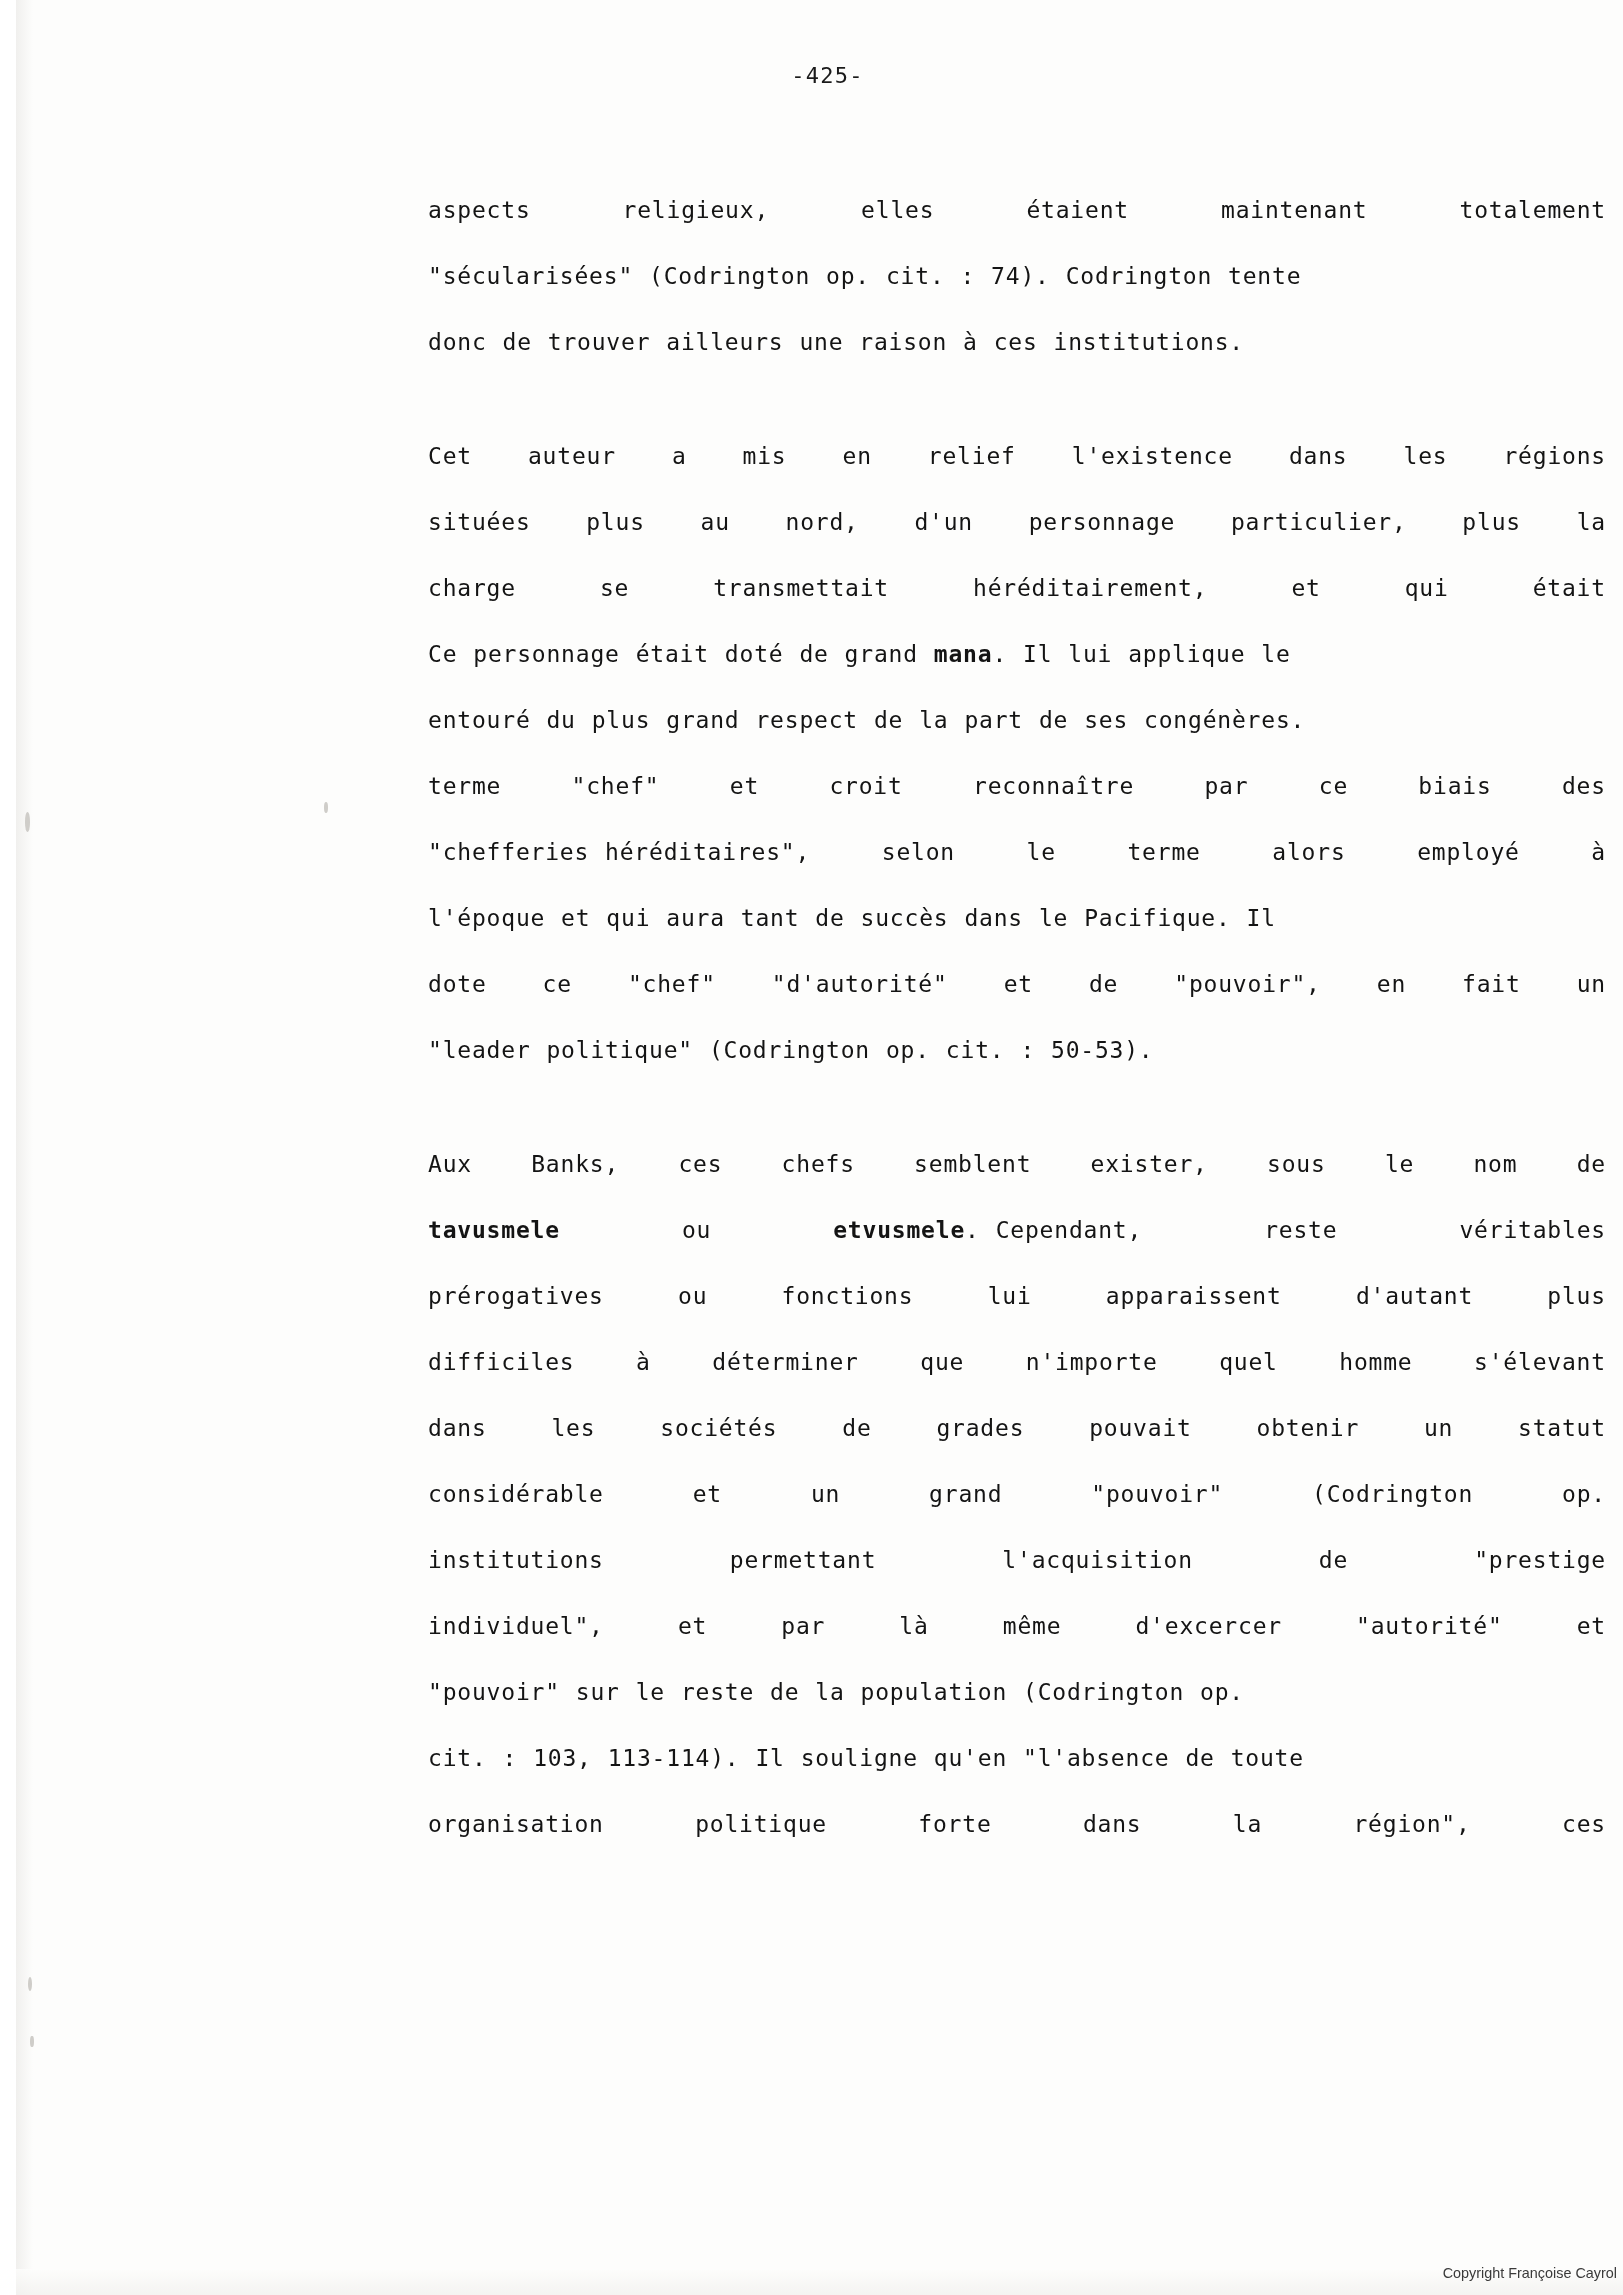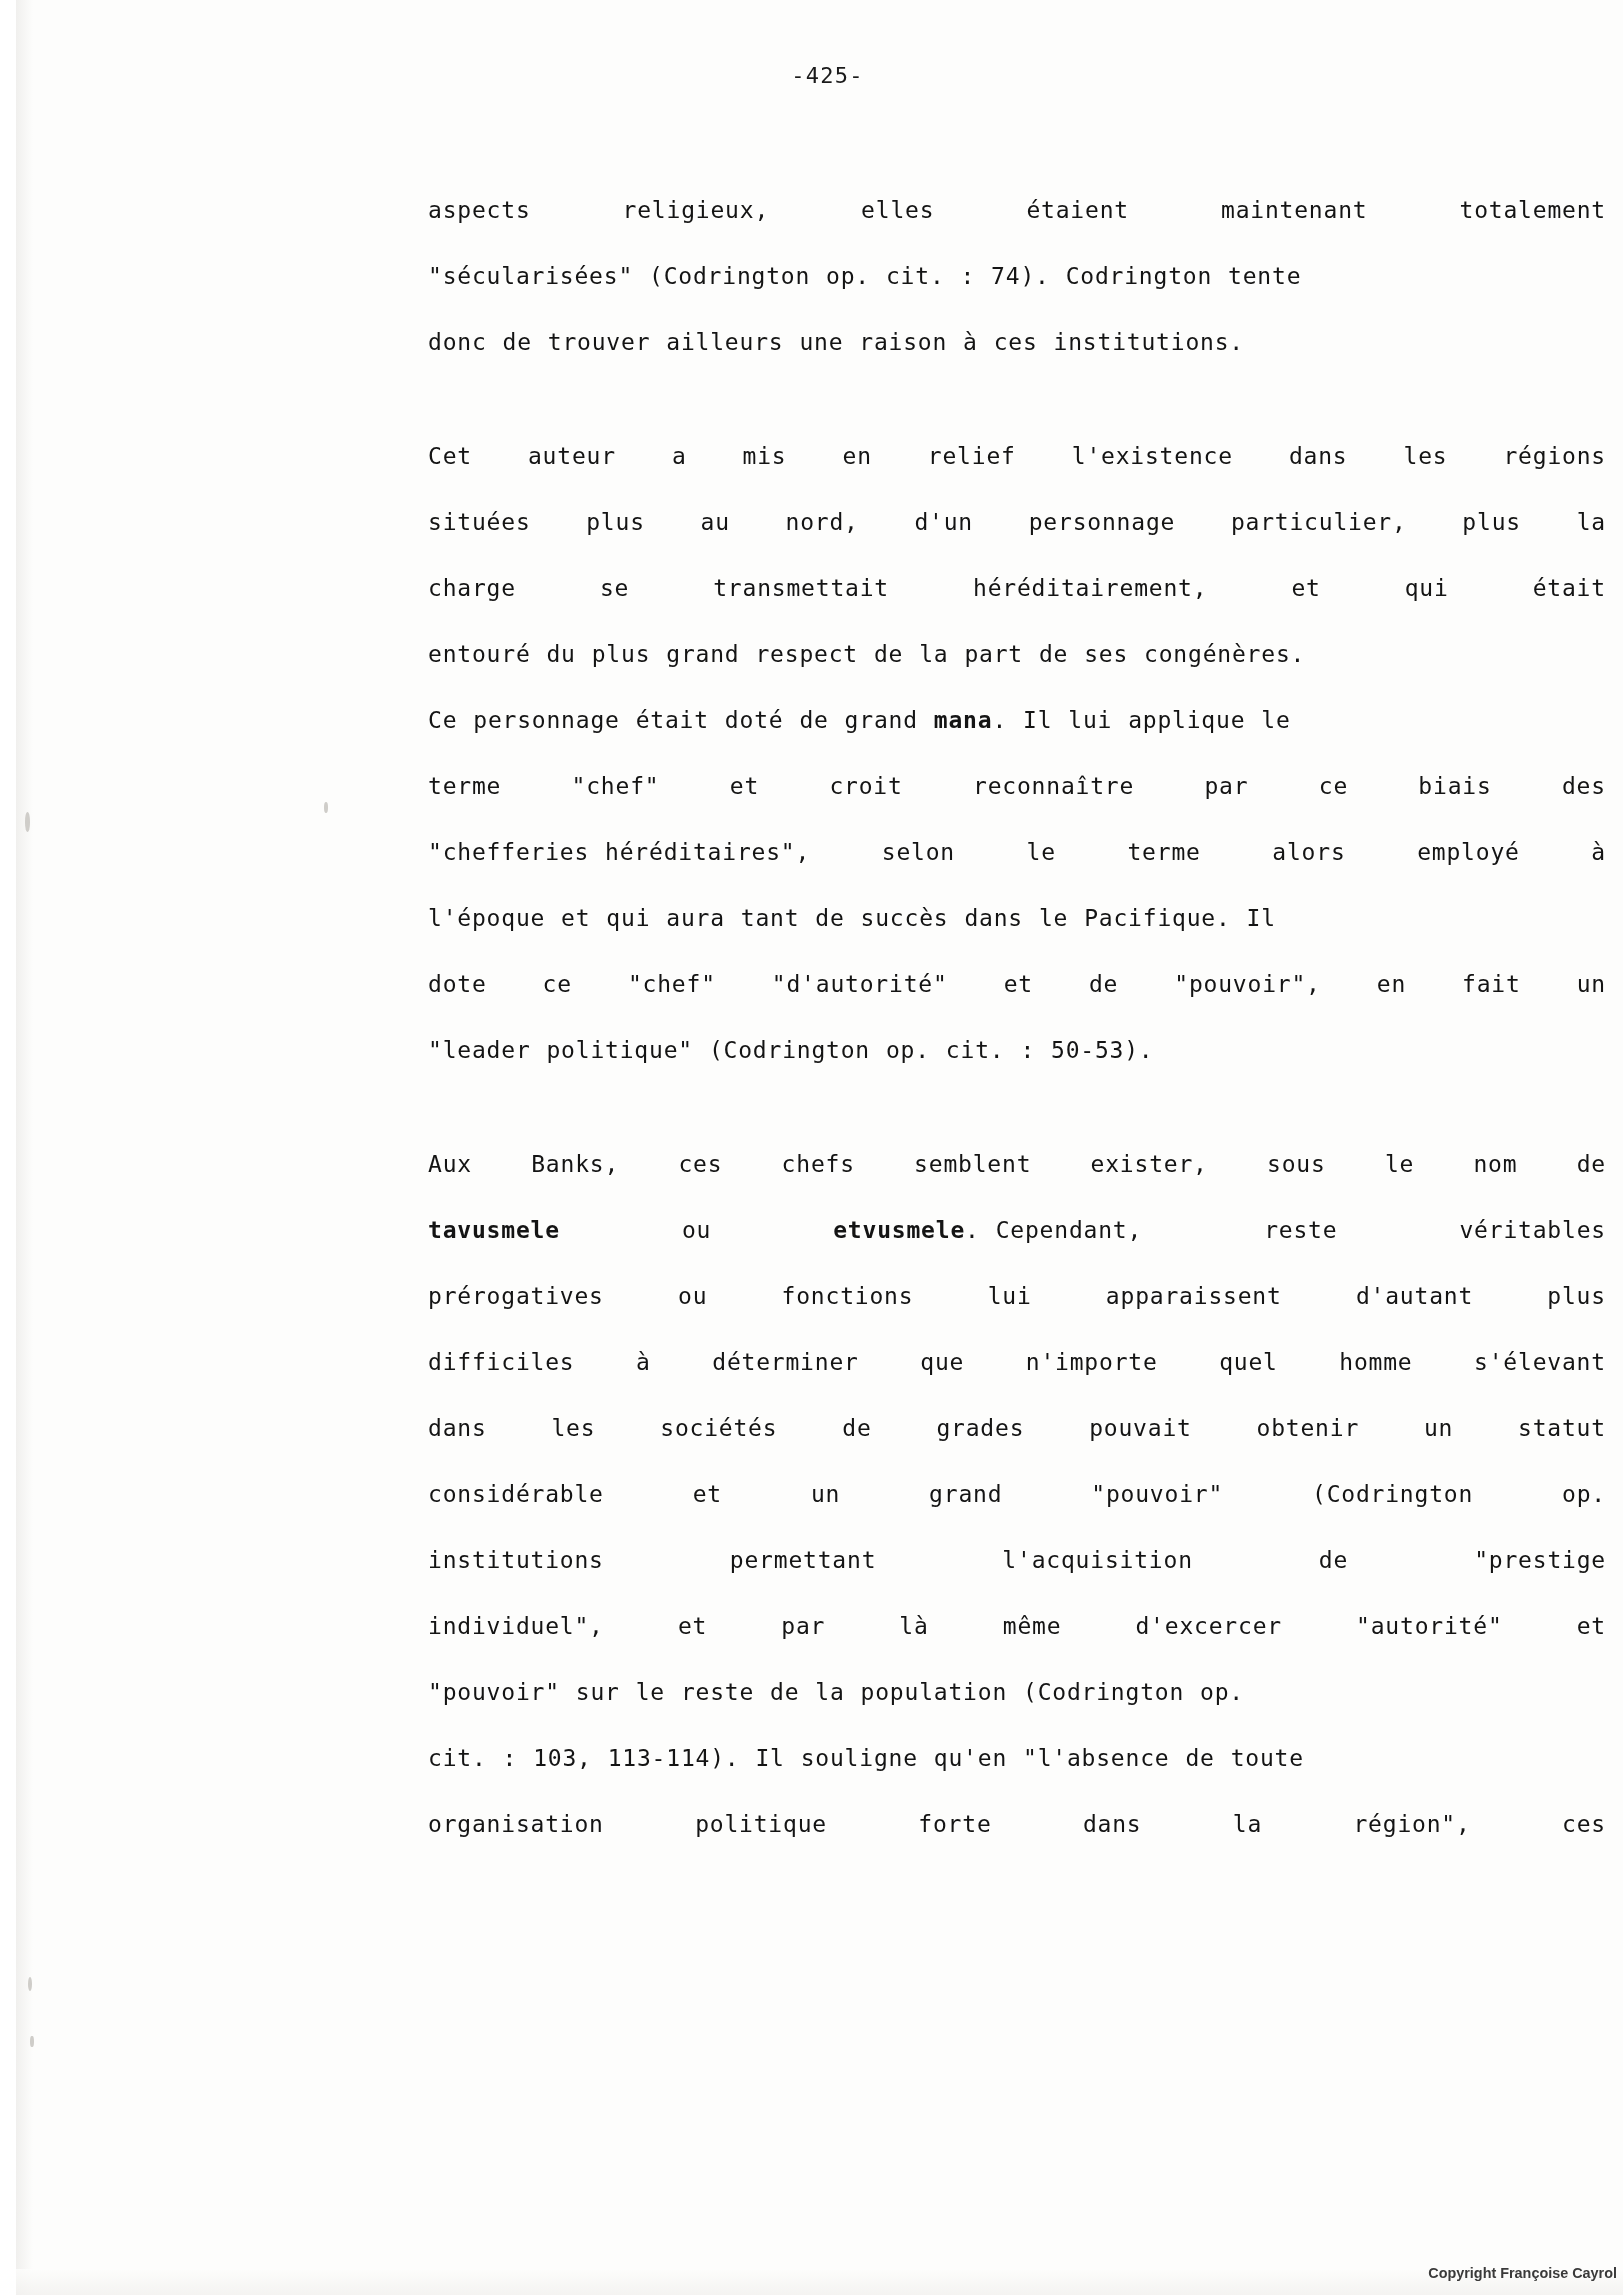--- a/index.html
+++ b/index.html
@@ -87,21 +87,20 @@
 
   b, .bold { font-weight: 700; }
 
   .copyright {
     position: absolute;
     right: 22px;
     bottom: 14.4px;
     font-family: "Liberation Sans", sans-serif;
     font-size: 14.4px;
     color: #3a3a3a;
-    font-weight: bold;
   }
 
   .speck {
     position: absolute;
     background: #cfcdc9;
     border-radius: 50%;
   }
 </style>
 </head>
 <body>
@@ -159,22 +158,22 @@
       </span>
       <span class="line just">
         <span>charge</span>
         <span>se</span>
         <span>transmettait</span>
         <span>héréditairement,</span>
         <span>et</span>
         <span>qui</span>
         <span>était</span>
       </span>
+      <span class="line"><span>Ce personnage était doté de grand </span><b>mana</b><span>. Il lui applique le</span></span>
       <span class="line">entouré du plus grand respect de la part de ses congénères.</span>
-      <span class="line"><span>Ce personnage était doté de grand </span><b>mana</b><span>. Il lui applique le</span></span>
       <span class="line just">
         <span>terme</span>
         <span>"chef"</span>
         <span>et</span>
         <span>croit</span>
         <span>reconnaître</span>
         <span>par</span>
         <span>ce</span>
         <span>biais</span>
         <span>des</span>

